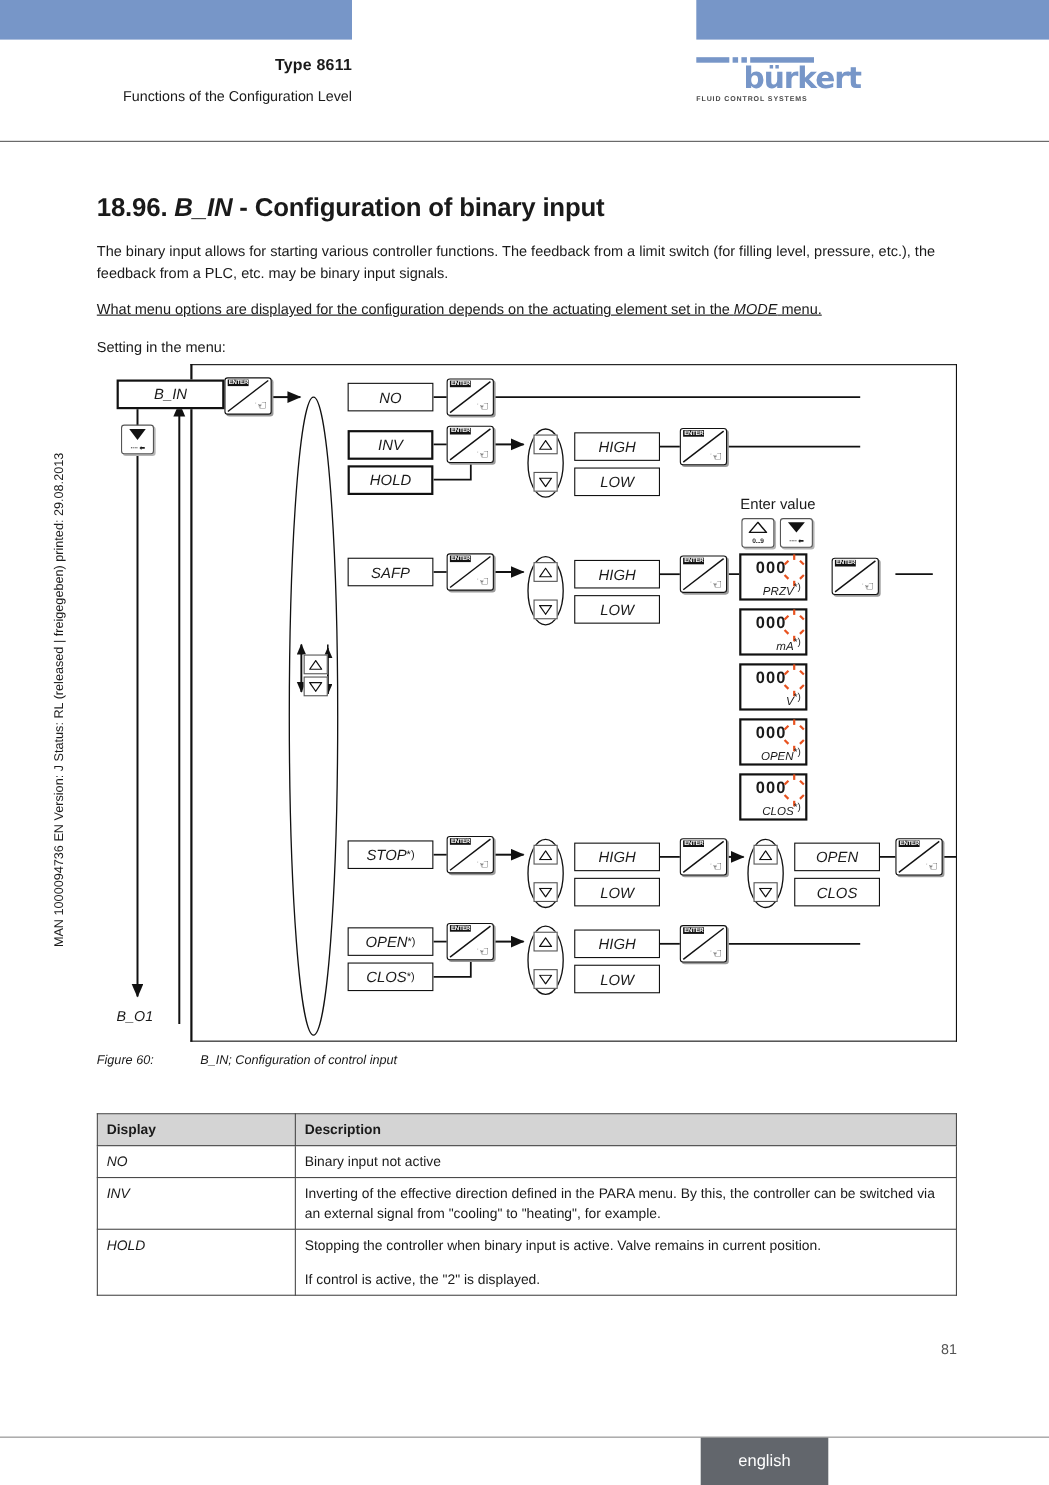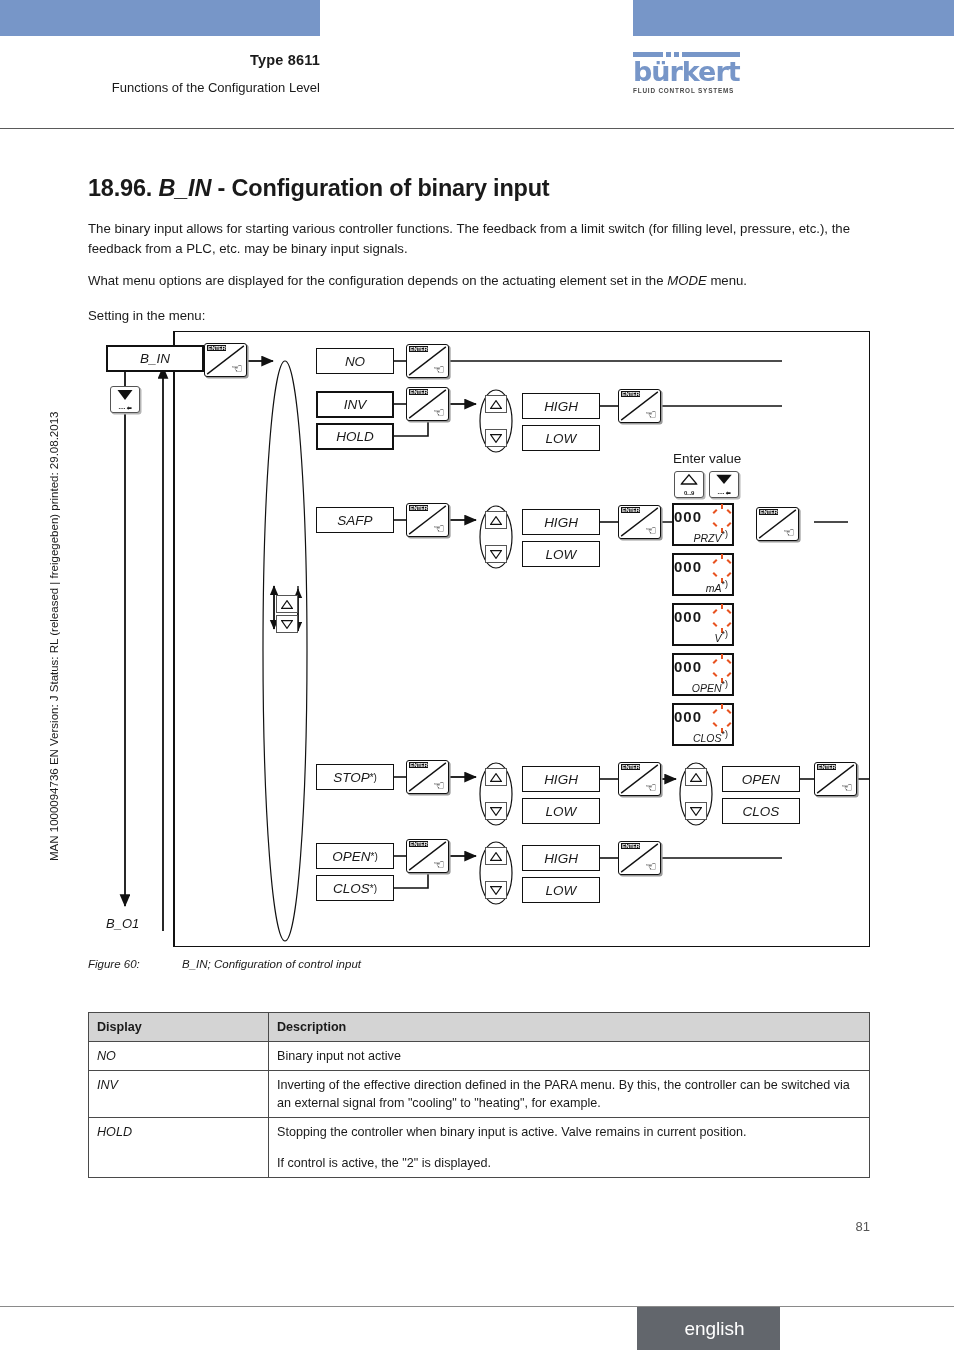--- a/index.html
+++ b/index.html
@@ -14,46 +14,46 @@
   .hdr-bar.right{left:633px;width:321px;}
   .hdr-type{position:absolute;left:0;top:52px;width:320px;text-align:right;
      font-size:14.5px;font-weight:bold;letter-spacing:.2px;}
   .hdr-sub{position:absolute;left:0;top:80px;width:320px;text-align:right;font-size:13px;}
   .hdr-rule{position:absolute;left:0;top:128px;width:954px;height:1px;background:#5a5a5a;}
   
   .logo{position:absolute;left:633px;top:52px;width:112px;}
   .logo-dash{display:flex;gap:3px;margin-bottom:2px;}
   .logo-dash i{display:block;height:5px;background:#7796c8;}
   .logo-word{font-size:27px;line-height:.95;font-weight:bold;color:#7796c8;
-     letter-spacing:-1px;font-family:"DejaVu Sans",sans-serif;}
+     letter-spacing:-1px;font-family:"DejaVu Sans",sans-serif;margin-left:43px;}
   .logo-tag{font-size:6.4px;font-weight:bold;color:#4a4a4a;letter-spacing:.8px;margin-top:2px;}
   
   .vtext{position:absolute;left:-156px;top:645px;width:420px;
      transform:rotate(-90deg);font-size:11.5px;white-space:nowrap;color:#1a1a1a;}
   
   h1.title{position:absolute;left:88px;top:175px;margin:0;font-size:23.5px;
      font-weight:bold;letter-spacing:-.2px;}
   h1.title em{font-style:italic;}
   .para{position:absolute;left:88px;width:782px;font-size:13.2px;line-height:19.5px;}
-  .p1{top:219px;} .p2{top:271px;} .p3{top:306px;}
+  .p1{top:219px;} .p2{top:271px;text-decoration:underline;} .p3{top:306px;}
   .para em{font-style:italic;}
   
   .fig{position:absolute;left:88px;top:331px;width:782px;height:616px;}
   .fig-outer{position:absolute;left:85px;top:0;right:0;bottom:0;border:1.6px solid #111;
      border-left:none;}
   .fig-outer-l{position:absolute;left:85px;top:0;width:1.6px;bottom:0;background:#111;}
   
   .box{position:absolute;border:1.6px solid #111;background:#fff;
      display:flex;align-items:center;justify-content:center;
      font-style:italic;font-size:13.5px;box-sizing:border-box;}
   .box.thick{border-width:2.1px;}
   
   .vbox{position:absolute;border:2.1px solid #111;background:#fff;box-sizing:border-box;
      width:62px;height:43px;}
-  .vbox .digits{position:absolute;left:0;right:17px;top:3px;text-align:left;
+  .vbox .digits{position:absolute;left:0;right:17px;top:3px;text-align:right;
      font-size:15px;font-weight:bold;letter-spacing:1px;font-family:"Liberation Sans",sans-serif;}
   .vbox .unit{position:absolute;left:0;right:4px;bottom:1px;text-align:right;
      font-size:10.5px;font-style:italic;}
   .vbox .unit sup{font-size:9px;font-style:normal;}
   .blink{position:absolute;pointer-events:none;}
   .blink i{position:absolute;background:#e8521f;width:2px;height:5px;}
   
   .ent{position:absolute;width:43px;height:34px;box-sizing:border-box;
      border:1.5px solid #111;border-radius:3px;background:#fff;
      box-shadow:1.6px 1.6px 0 0 #9a9a9a;}
@@ -86,22 +86,22 @@
      font-size:12.6px;}
   table.t th,table.t td{border:1px solid #4a4a4a;padding:5px 8px;text-align:left;
      vertical-align:top;line-height:18px;}
   table.t thead th{background:#d4d4d4;font-weight:bold;}
   table.t td.d{font-style:italic;width:163px;}
   table.t td p{margin:0;}
   table.t td p+p{margin-top:13px;}
   
   .pgno{position:absolute;right:84px;top:1219px;font-size:13px;color:#555;}
   .f-rule{position:absolute;left:0;top:1306px;width:954px;height:1px;background:#8a8a8a;}
-  .f-tab{position:absolute;left:637px;top:1307px;width:131px;height:43px;background:#62666c;
-     color:#fff;display:flex;align-items:center;justify-content:center;font-size:19px;padding-left:12px;}
+  .f-tab{position:absolute;left:637px;top:1307px;width:116px;height:43px;background:#62666c;
+     color:#fff;display:flex;align-items:center;justify-content:center;font-size:15px;}
 </style>
 </head>
 <body>
 
 <div class="hdr-bar left"></div>
 <div class="hdr-bar right"></div>
 
 <div class="hdr-type">Type 8611</div>
 <div class="hdr-sub">Functions of the Configuration Level</div>
 

